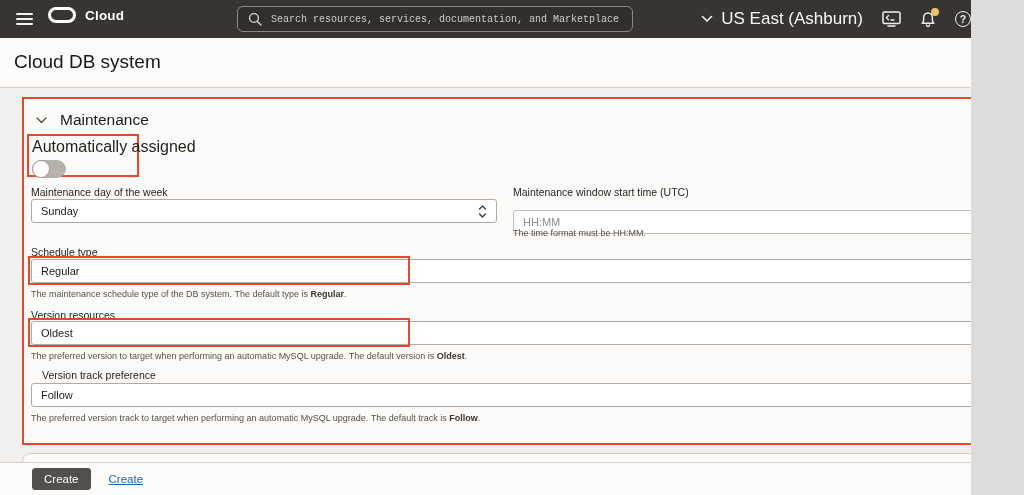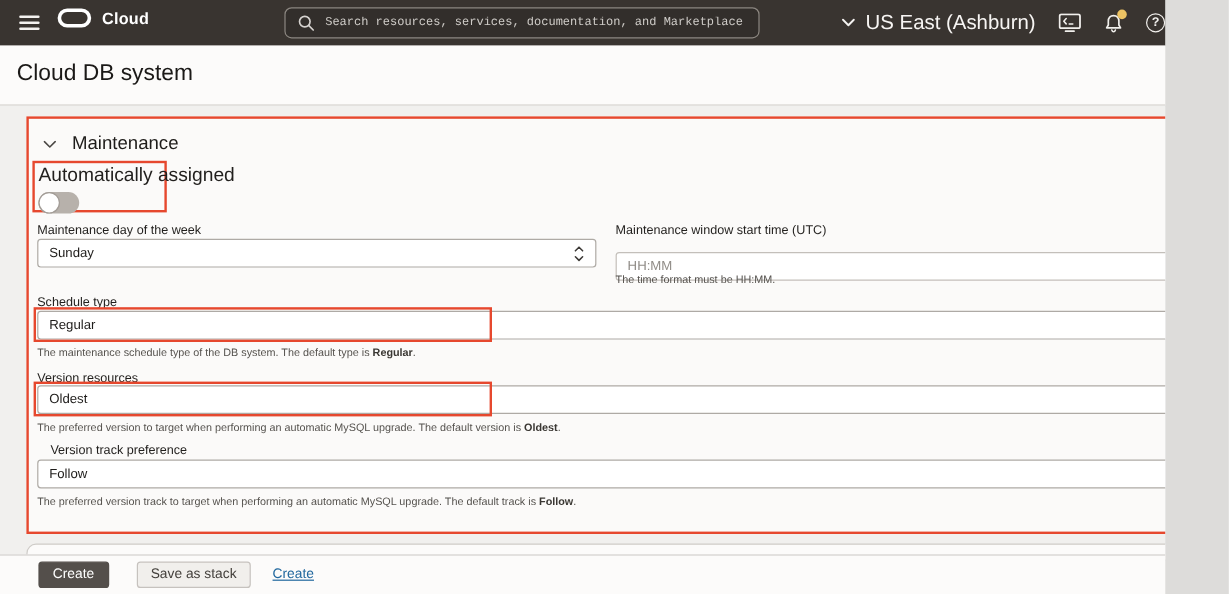--- a/index.html
+++ b/index.html
@@ -214,17 +214,16 @@
         </div>
 
       </div>
     </div>
   </div>
 
   <div class="sliver"></div>
 
   <div class="footer">
     <button class="btn btn-primary">Create</button>
-    <button class="btn btn-secondary">Save as stack</button>
     <a class="link-cancel">Create</a>
   </div>
 
 </div>
 
 </body></html>

